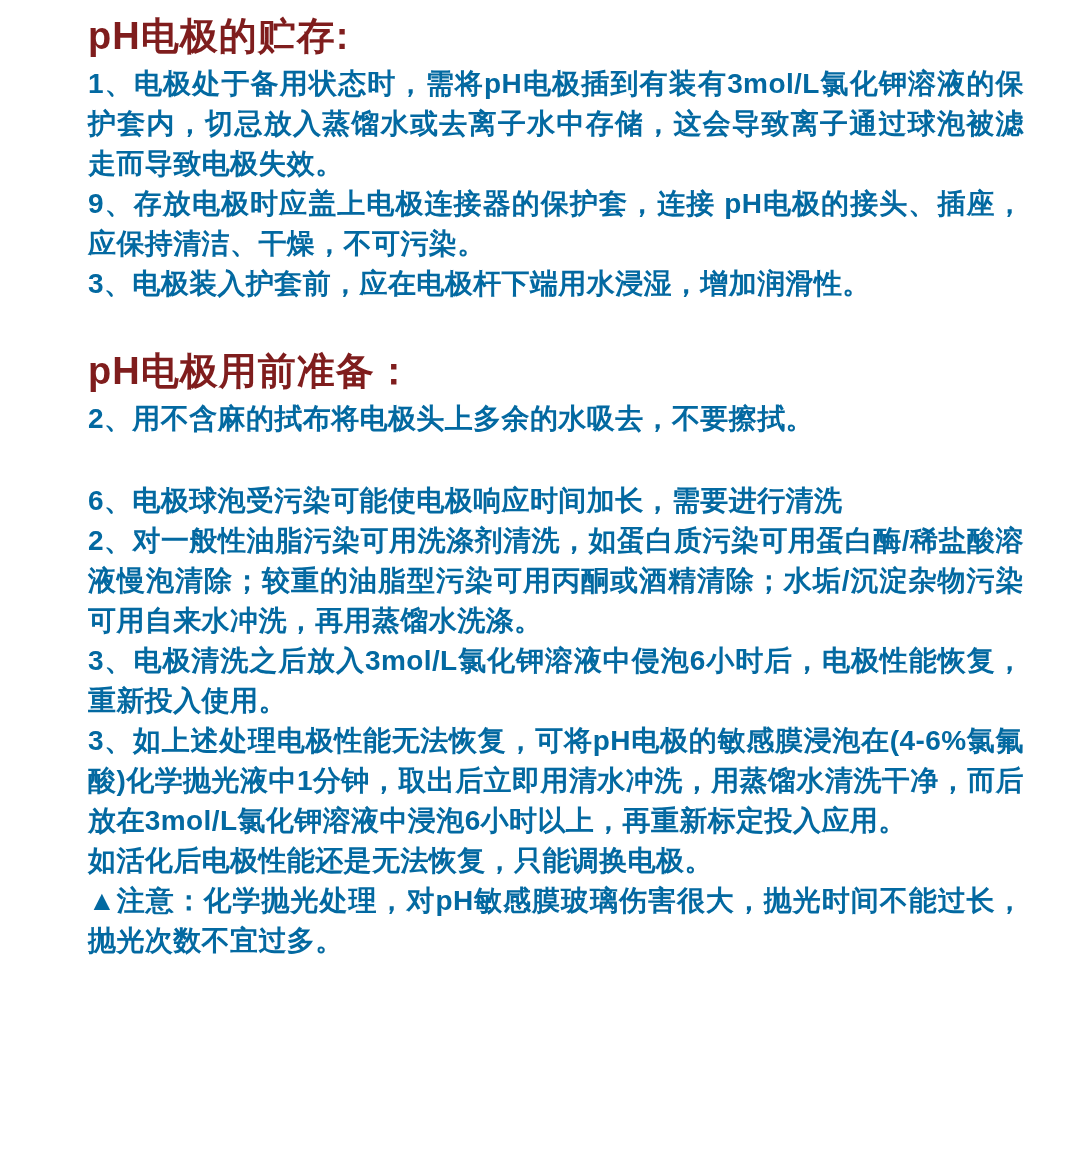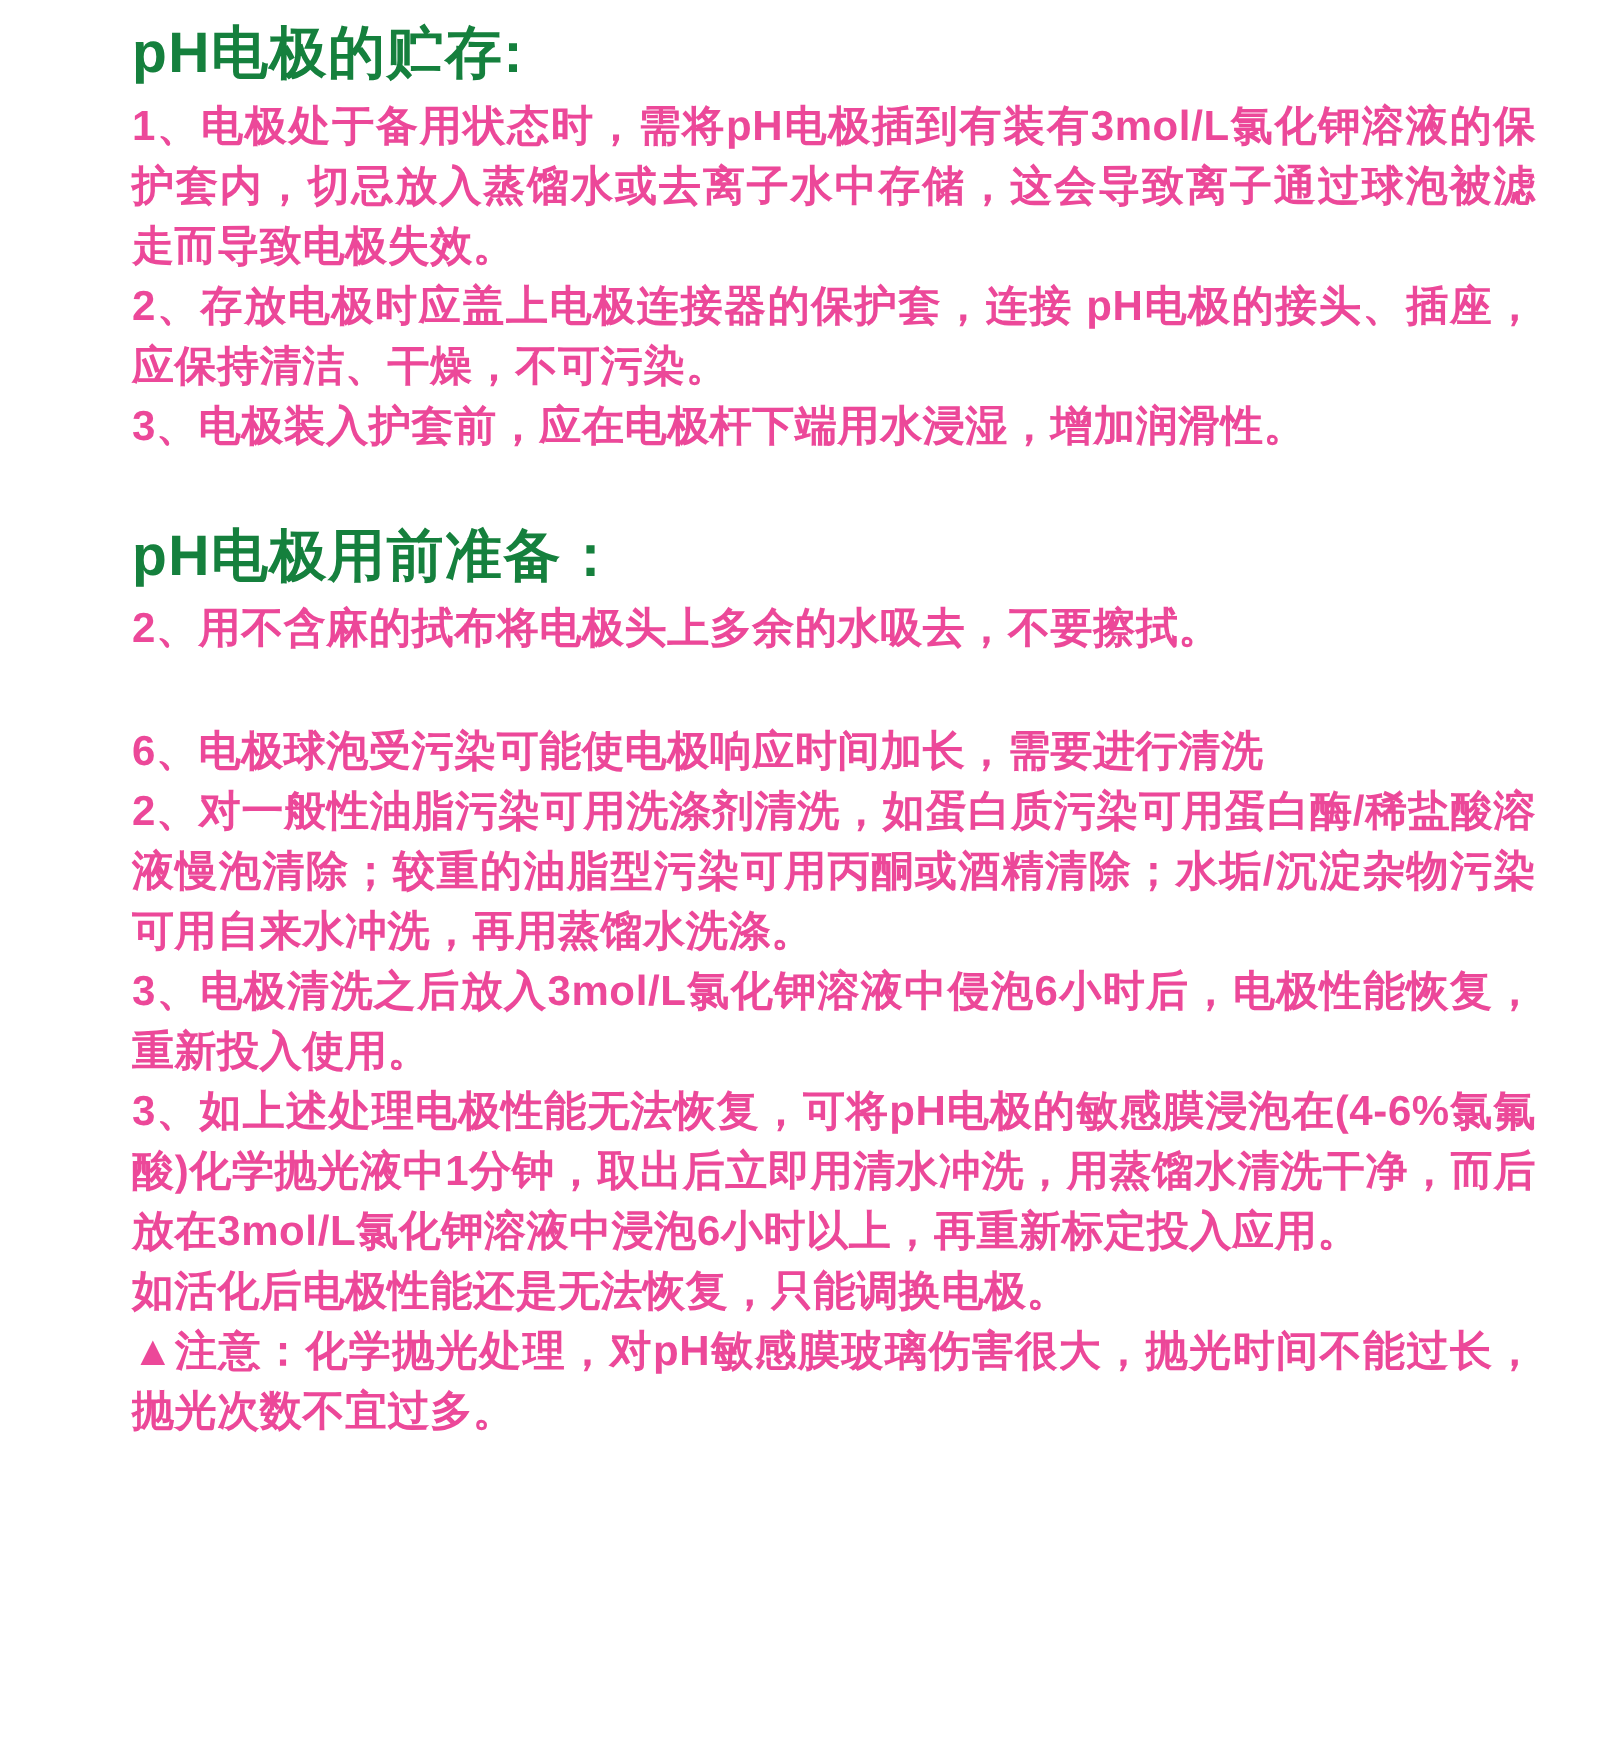--- a/index.html
+++ b/index.html
@@ -19,43 +19,43 @@
     padding: 13px 56px 10px 88px;
     color: #2b2a28;
     font-family: "Liberation Sans", "DejaVu Sans", sans-serif;
   }
   .section-title {
     margin: 0 0 5px 0;
     font-size: 38px;
     line-height: 46px;
     font-weight: 700;
     letter-spacing: 1px;
-    color: #15803d;
+    color: #7f1d1d;
   }
   .para {
     margin: 0;
     font-size: 28px;
     line-height: 40px;
     font-weight: 600;
     letter-spacing: 0.4px;
     text-align: justify;
-    color: #ec4899;
+    color: #0369a1;
   }
   .section-prep { margin-top: 44px; }
   .section-clean { margin-top: 42px; }
 </style>
 </head>
 <body>
 
 <div class="doc">
 
   <section class="section section-storage">
     <h2 class="section-title">pH电极的贮存:</h2>
     <p class="para">1、电极处于备用状态时，需将pH电极插到有装有3mol/L氯化钾溶液的保护套内，切忌放入蒸馏水或去离子水中存储，这会导致离子通过球泡被滤走而导致电极失效。</p>
-    <p class="para">2、存放电极时应盖上电极连接器的保护套，连接 pH电极的接头、插座，应保持清洁、干燥，不可污染。</p>
+    <p class="para">9、存放电极时应盖上电极连接器的保护套，连接 pH电极的接头、插座，应保持清洁、干燥，不可污染。</p>
     <p class="para">3、电极装入护套前，应在电极杆下端用水浸湿，增加润滑性。</p>
   </section>
 
   <section class="section section-prep">
     <h2 class="section-title">pH电极用前准备：</h2>
     <p class="para">2、用不含麻的拭布将电极头上多余的水吸去，不要擦拭。</p>
   </section>
 
   <section class="section section-clean">
     <p class="para">6、电极球泡受污染可能使电极响应时间加长，需要进行清洗</p>

